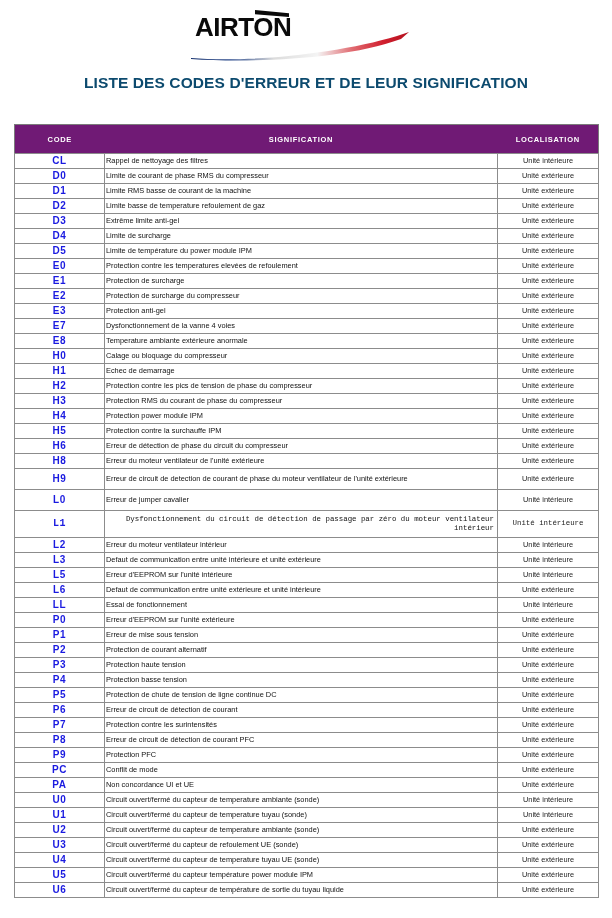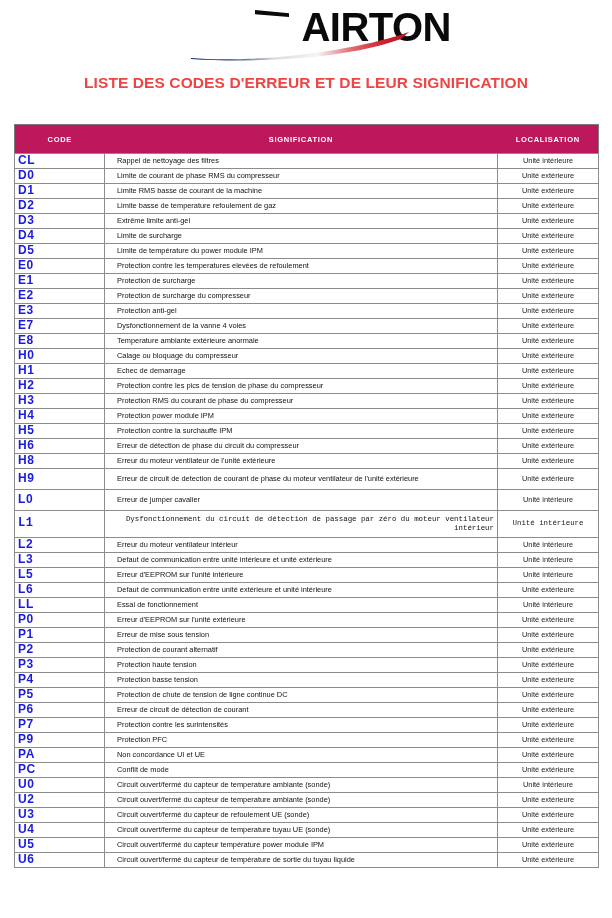--- a/index.html
+++ b/index.html
@@ -22,27 +22,27 @@
   }
   .logo-wrap {
     position: absolute;
     left: 187px;
     top: 4px;
     width: 248px;
     height: 58px;
   }
   .logo-text {
     position: absolute;
-    left: 16px;
+    left: 8px;
     top: 2px;
     width: 248px;
-    text-align: right;
+    text-align: left;
     font-family: "Liberation Sans", sans-serif;
     font-weight: bold;
-    font-size: 40px;
+    font-size: 26px;
     letter-spacing: -0.5px;
     color: #0a0a0a;
     line-height: 42px;
     white-space: nowrap;
   }
   .logo-accent {
     position: absolute;
     left: 68px;
     top: 6px;
     width: 34px;
@@ -61,21 +61,21 @@
 
   
   .doc-title {
     margin: 0;
     padding: 6px 0 0 0;
     text-align: center;
     font-family: "Liberation Sans", sans-serif;
     font-weight: bold;
     font-size: 15.5px;
     letter-spacing: 0.1px;
-    color: #ef4444;
+    color: #0c4a6e;
     white-space: nowrap;
   }
 
   
   .table-wrap {
     position: absolute;
     left: 14px;
     top: 124px;
     width: 584px;
   }
@@ -83,21 +83,21 @@
     border-collapse: collapse;
     width: 584px;
     table-layout: fixed;
     border: 1px solid #7b7b7b;
   }
   table.codes col.c-code  { width: 90px; }
   table.codes col.c-sig   { width: 393px; }
   table.codes col.c-loc   { width: 101px; }
 
   thead th {
-    background: #be185d;
+    background: #701a75;
     color: #ffffff;
     font-size: 7.5px;
     font-weight: bold;
     letter-spacing: 0.7px;
     height: 28px;
     padding: 0 4px;
     border: none;
     vertical-align: middle;
   }
   thead th.h-code { text-align: center; }
@@ -107,28 +107,29 @@
   tbody td {
     border: 1px solid #8c8c8c;
     font-size: 7.4px;
     color: #111111;
     padding: 1px 3px;
     line-height: 9.5px;
     vertical-align: middle;
     height: 12px;
   }
   tbody td.code {
+    text-align: center;
     color: #1a1ae0;
     font-weight: bold;
-    font-size: 12px;
+    font-size: 10px;
     letter-spacing: 0.6px;
   }
   tbody td.sig {
     text-align: left;
-    padding-left: 12px;
+    padding-left: 1px;
   }
   tbody td.loc {
     text-align: center;
     color: #222222;
   }
   tbody tr.tall td { height: 18px; }
   tbody tr.tall2 td { height: 24px; font-family: Liberation Mono, monospace; }
   tbody tr.tall2 td.sig { vertical-align: middle; text-align: right; }
 </style>
 </head>
@@ -351,37 +352,47 @@
           <td class="code">P6</td>
           <td class="sig">Erreur de circuit de détection de courant</td>
           <td class="loc">Unité extérieure</td>
         </tr>
         <tr>
           <td class="code">P7</td>
           <td class="sig">Protection contre les surintensités</td>
           <td class="loc">Unité extérieure</td>
         </tr>
         <tr>
+          <td class="code">P8</td>
+          <td class="sig">Erreur de circuit de détection de courant PFC</td>
+          <td class="loc">Unité extérieure</td>
+        </tr>
+        <tr>
           <td class="code">P9</td>
           <td class="sig">Protection PFC</td>
           <td class="loc">Unité extérieure</td>
         </tr>
         <tr>
+          <td class="code">PC</td>
+          <td class="sig">Conflit de mode</td>
+          <td class="loc">Unité extérieure</td>
+        </tr>
+        <tr>
           <td class="code">PA</td>
           <td class="sig">Non concordance UI et UE</td>
           <td class="loc">Unité extérieure</td>
         </tr>
         <tr>
-          <td class="code">PC</td>
-          <td class="sig">Conflit de mode</td>
-          <td class="loc">Unité extérieure</td>
-        </tr>
-        <tr>
           <td class="code">U0</td>
           <td class="sig">Circuit ouvert/fermé du capteur de temperature ambiante (sonde)</td>
+          <td class="loc">Unité intérieure</td>
+        </tr>
+        <tr>
+          <td class="code">U1</td>
+          <td class="sig">Circuit ouvert/fermé du capteur de temperature tuyau (sonde)</td>
           <td class="loc">Unité intérieure</td>
         </tr>
         <tr>
           <td class="code">U2</td>
           <td class="sig">Circuit ouvert/fermé du capteur de temperature ambiante  (sonde)</td>
           <td class="loc">Unité extérieure</td>
         </tr>
         <tr>
           <td class="code">U3</td>
           <td class="sig">Circuit ouvert/fermé du capteur de refoulement  UE (sonde)</td>

